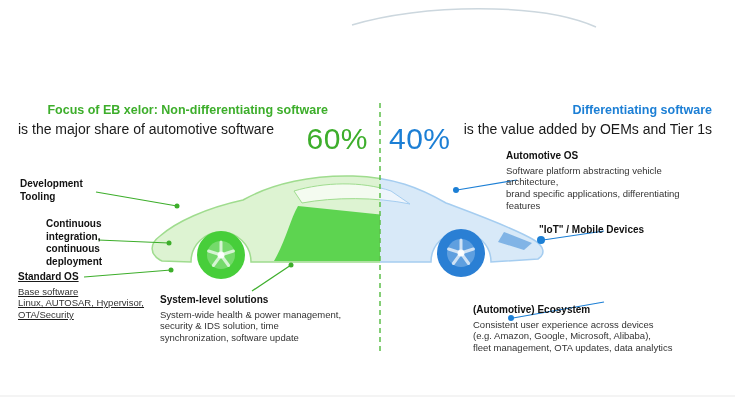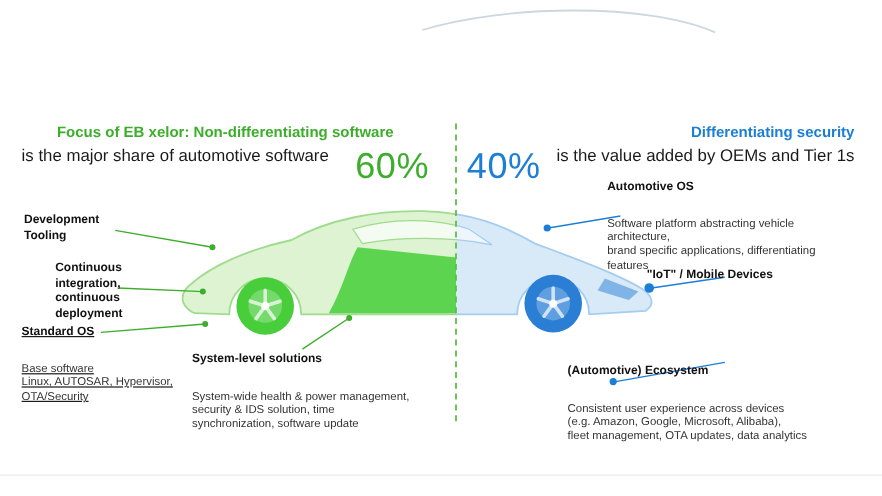--- a/index.html
+++ b/index.html
@@ -12,28 +12,28 @@
 
   
   .left-header { left:18px; top:103px; width:310px; }
   .g-title { font-size:12.5px; font-weight:bold; color:#3dae2b;text-align:right; }
   .right-header { right:23px; top:103px; width:260px; text-align:right; }
   .b-title { font-size:12.5px; font-weight:bold; color:#1c7fd5; }
   .sub { font-size:14px; color:#1a1a1a; margin-top:4px; }
 
   
   .share { font-size:30px; letter-spacing:.5px;text-align:center; }
-  .share-60 { left:296px; top:122px; width:72px; text-align:left; color:#3dae2b; }
+  .share-60 { left:296px; top:122px; width:72px; text-align:right; color:#3dae2b; }
   .share-40 { left:389px; top:122px; color:#1c7fd5; }
 
   
   .callout { line-height:1.25; }
   .callout.right { text-align:left; }
   .c-title { font-size:10px; font-weight:bold; color:#111; }
-  .c-body { font-size:9.5px; color:#333; white-space:pre-line; margin-top:18px; }
+  .c-body { font-size:9.5px; color:#333; white-space:pre-line; margin-top:2px; }
 
   .co-dev  { left:20px;  top:178px; width:76px; }
   .co-ci   { left:20px;  top:218px; width:76px;margin-left:26px; }
   .co-os   { left:18px;  top:271px; width:142px;text-decoration:underline; }
   .co-sys  { left:160px; top:294px; width:188px; }
   .co-aos  { right:24px; top:150px; width:205px; }
   .co-iot  { right:24px; top:224px; width:172px; }
   .co-eco  { right:24px; top:304px; width:238px; }
 
   
@@ -63,21 +63,21 @@
 
 <div class="abs left-header">
   <div class="g-title">Focus of EB xelor: Non-differentiating software</div>
   <div class="sub">is the major share of automotive software</div>
 </div>
 
 <div class="abs share share-60">60%</div>
 <div class="abs share share-40">40%</div>
 
 <div class="abs right-header">
-  <div class="b-title">Differentiating security</div>
+  <div class="b-title">Differentiating software</div>
   <div class="sub">is the value added by OEMs and Tier 1s</div>
 </div>
 
 <svg class="abs" style="left:148px; top:158px;" width="400" height="132" viewBox="0 0 400 132">
   <defs>
     <clipPath id="clipL">
         <rect x="0" y="0" width="232" height="132"></rect>
       </clipPath>
     <clipPath id="clipR">
         <rect x="232" y="0" width="168" height="132"></rect>

